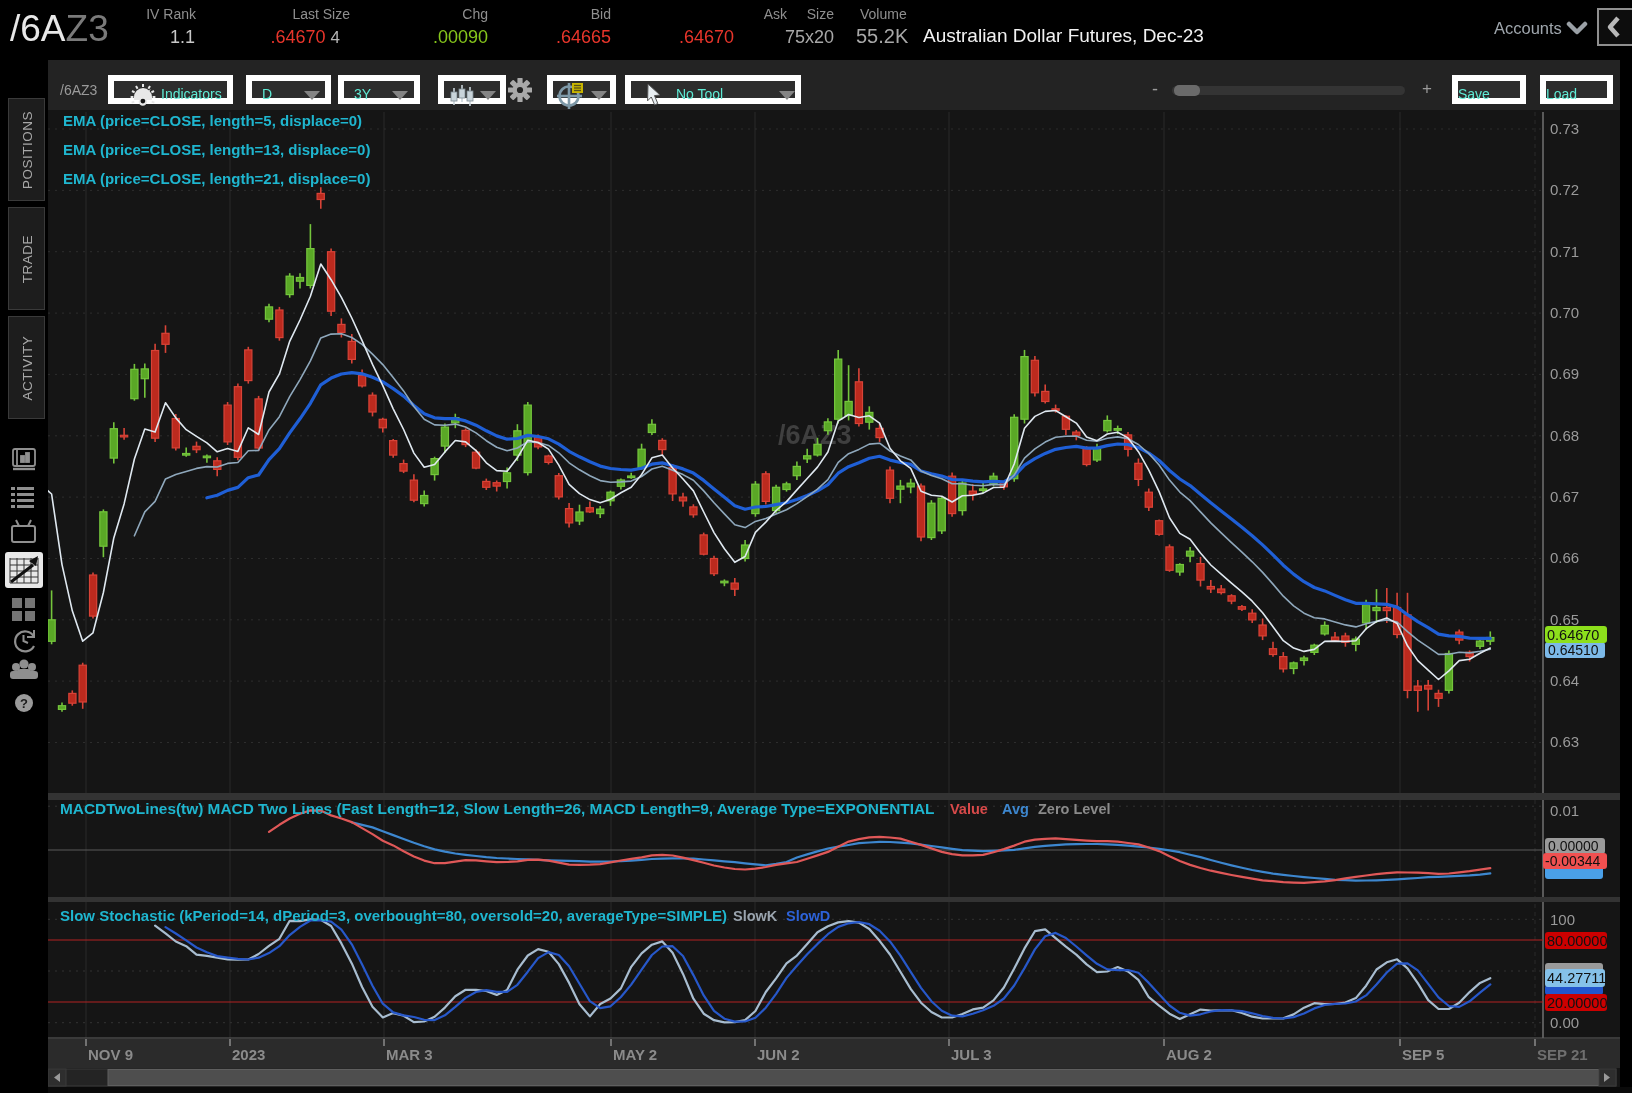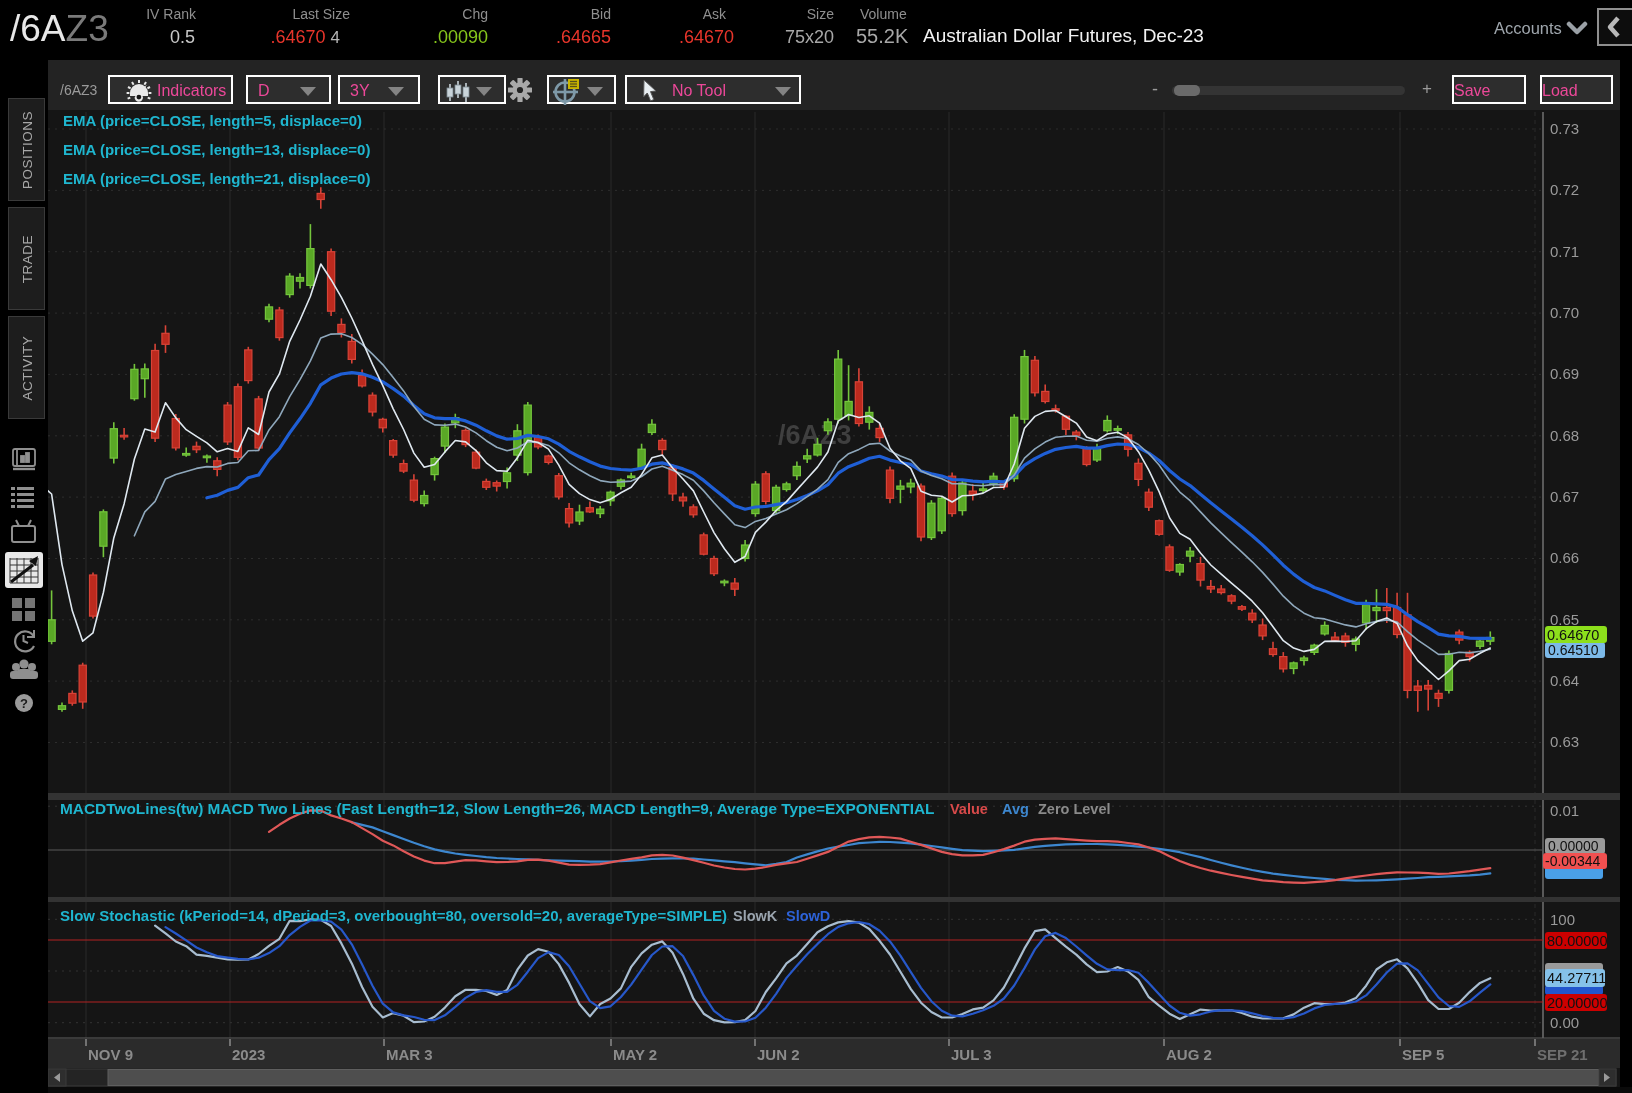--- a/index.html
+++ b/index.html
@@ -5,40 +5,40 @@
  font-family:"Liberation Sans",sans-serif;-webkit-font-smoothing:antialiased}
 #app{position:relative;width:1632px;height:1093px;background:#000}
 .abs{position:absolute}
 
 #topbar{position:absolute;left:0;top:0;width:1632px;height:60px;background:#000}
 .lbl{position:absolute;font-size:14px;color:#8f8f8f}
 .val{position:absolute;font-size:18px;color:#c8c8c8}
 .r{text-align:right}
 
 #toolbar{position:absolute;left:48px;top:60px;width:1584px;height:50px;background:#232323}
-.btn{position:absolute;top:15px;height:29px;background:#2d2d2d;border:2px solid #ffffff;color:#ec4899;font-size:16px;line-height:27px}
+.btn{position:absolute;top:15px;height:29px;background:#2d2d2d;border:6px solid #ffffff;color:#5eead4;font-size:14px;line-height:27px}
 .caret{position:absolute;width:0;height:0;border-left:8px solid transparent;border-right:8px solid transparent;border-top:9px solid #848484}
 
 #sidebar{position:absolute;left:0;top:60px;width:48px;height:1033px;background:#000}
 .tab{position:absolute;left:8px;width:37px;background:#1d1d1d;border:1px solid #3a3a3a}
 .tab span{position:absolute;left:50%;top:50%;transform:translate(-50%,-50%) rotate(-90deg);white-space:nowrap;color:#a8a8a8;font-size:13.5px;letter-spacing:0.5px}
 </style></head><body>
 <div id="app">
 
 <div id="topbar">
  <div class="abs" style="left:10px;top:8px;font-size:37px;color:#e8e8e8">/6A<span style="color:#7a7a7a">Z3</span></div>
  <div class="lbl r" style="right:1436px;top:6px;width:100px">IV Rank</div>
- <div class="val r" style="right:1437px;top:27px;width:100px">0.5</div>
+ <div class="val r" style="right:1437px;top:27px;width:100px">1.1</div>
  <div class="lbl r" style="right:1282px;top:6px;width:100px">Last Size</div>
  <div class="val r" style="right:1292px;top:27px;width:160px"><span style="color:#e8352b">.64670</span> <span style="color:#b5b5b5;font-size:17px">4</span></div>
  <div class="lbl r" style="right:1144px;top:6px;width:100px">Chg</div>
  <div class="val r" style="right:1144px;top:27px;width:120px;color:#86c61c">.00090</div>
  <div class="lbl r" style="right:1021px;top:6px;width:100px">Bid</div>
  <div class="val r" style="right:1021px;top:27px;width:120px;color:#e8352b">.64665</div>
- <div class="lbl r" style="right:906px;top:6px;width:100px">Ask</div>
+ <div class="lbl r" style="right:845px;top:6px;width:100px">Ask</div>
  <div class="val r" style="right:898px;top:27px;width:120px;color:#e8352b">.64670</div>
  <div class="lbl r" style="right:798px;top:6px;width:100px">Size</div>
  <div class="val r" style="right:798px;top:27px;width:120px;color:#a8a8a8">75x20</div>
  <div class="lbl" style="left:860px;top:6px">Volume</div>
  <div class="val" style="left:856px;top:25px;font-size:20px;color:#a8a8a8">55.2K</div>
  <div class="abs" style="left:923px;top:25px;font-size:19px;color:#f2f2f2">Australian Dollar Futures, Dec-23</div>
  <div class="abs" style="left:1494px;top:19px;font-size:16.5px;color:#9fa6ad">Accounts</div>
  <svg width="22" height="16" style="position:absolute;left:1566px;top:21px">
         <path d="M3 3 L11 11 L19 3" fill="none" stroke="#9aa0a6" stroke-width="4.5" stroke-linecap="round" stroke-linejoin="round"></path>
       </svg>

